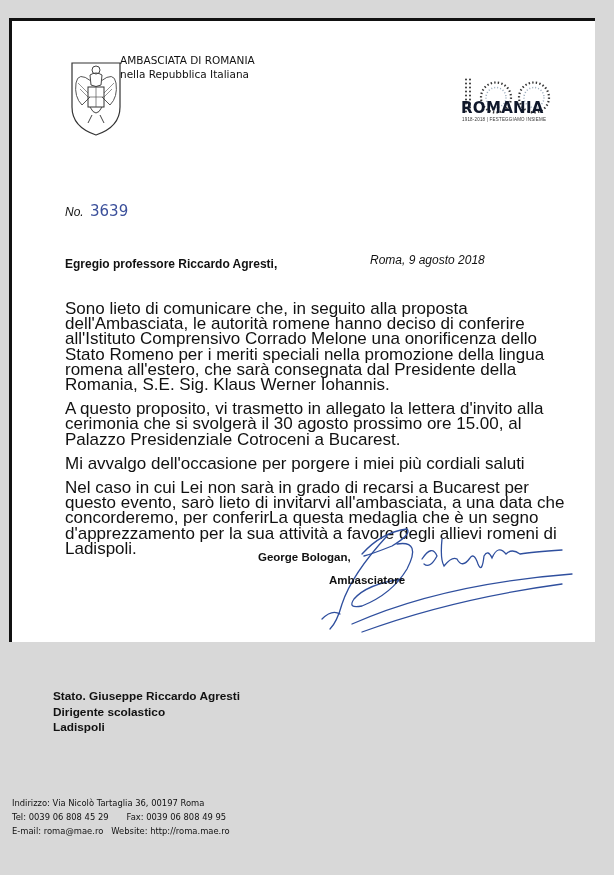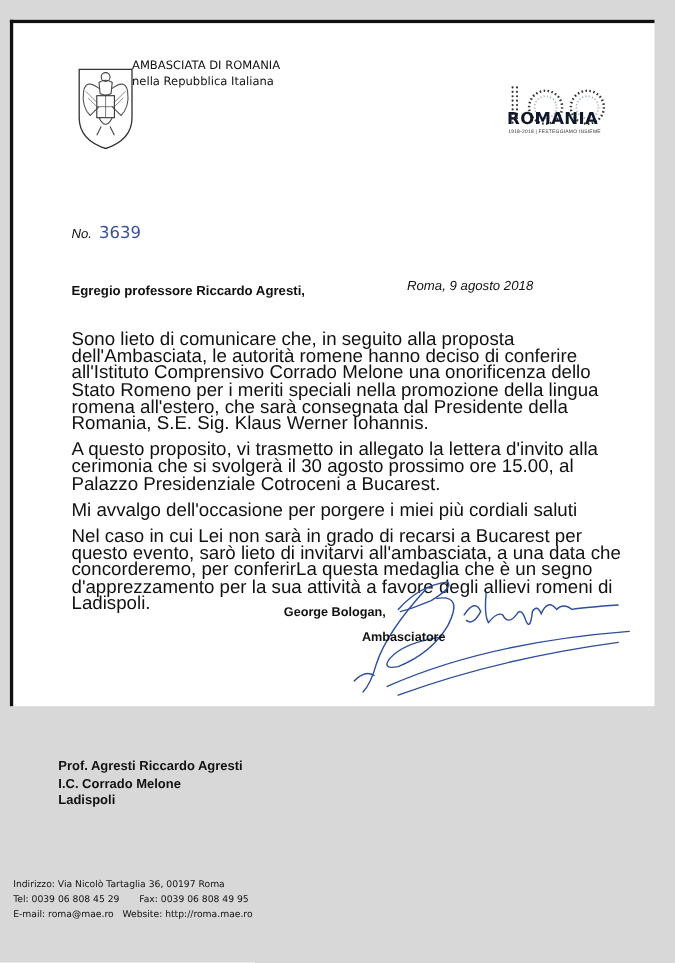--- a/index.html
+++ b/index.html
@@ -109,22 +109,22 @@
       <path d="M60 110 Q150 70 280 60"></path>
       <path d="M70 118 Q160 85 270 70"></path>
       <path d="M30 105 Q40 95 48 100"></path>
     </g>
   </svg>
 
   <div class="sig-name">George Bologan,</div>
   <div class="sig-title">Ambasciatore</div>
 
   <div class="recipient">
-    <div>Prof. Agresti Riccardo Agresti</div>
-    <div>I.C. Corrado Melone</div>
+    <div>Stato. Giuseppe Riccardo Agresti</div>
+    <div>Dirigente scolastico</div>
     <div>Ladispoli</div>
   </div>
 
   <div class="footer">
     <div>Indirizzo: Via Nicolò Tartaglia 36, 00197 Roma</div>
     <div>
       <span>Tel: 0039 06 808 45 29</span><span class="gap"></span><span>Fax: 0039 06 808 49 95</span>
     </div>
     <div>
       <span>E-mail: roma@mae.ro</span><span class="gap2"></span><span>Website: http://roma.mae.ro</span>

